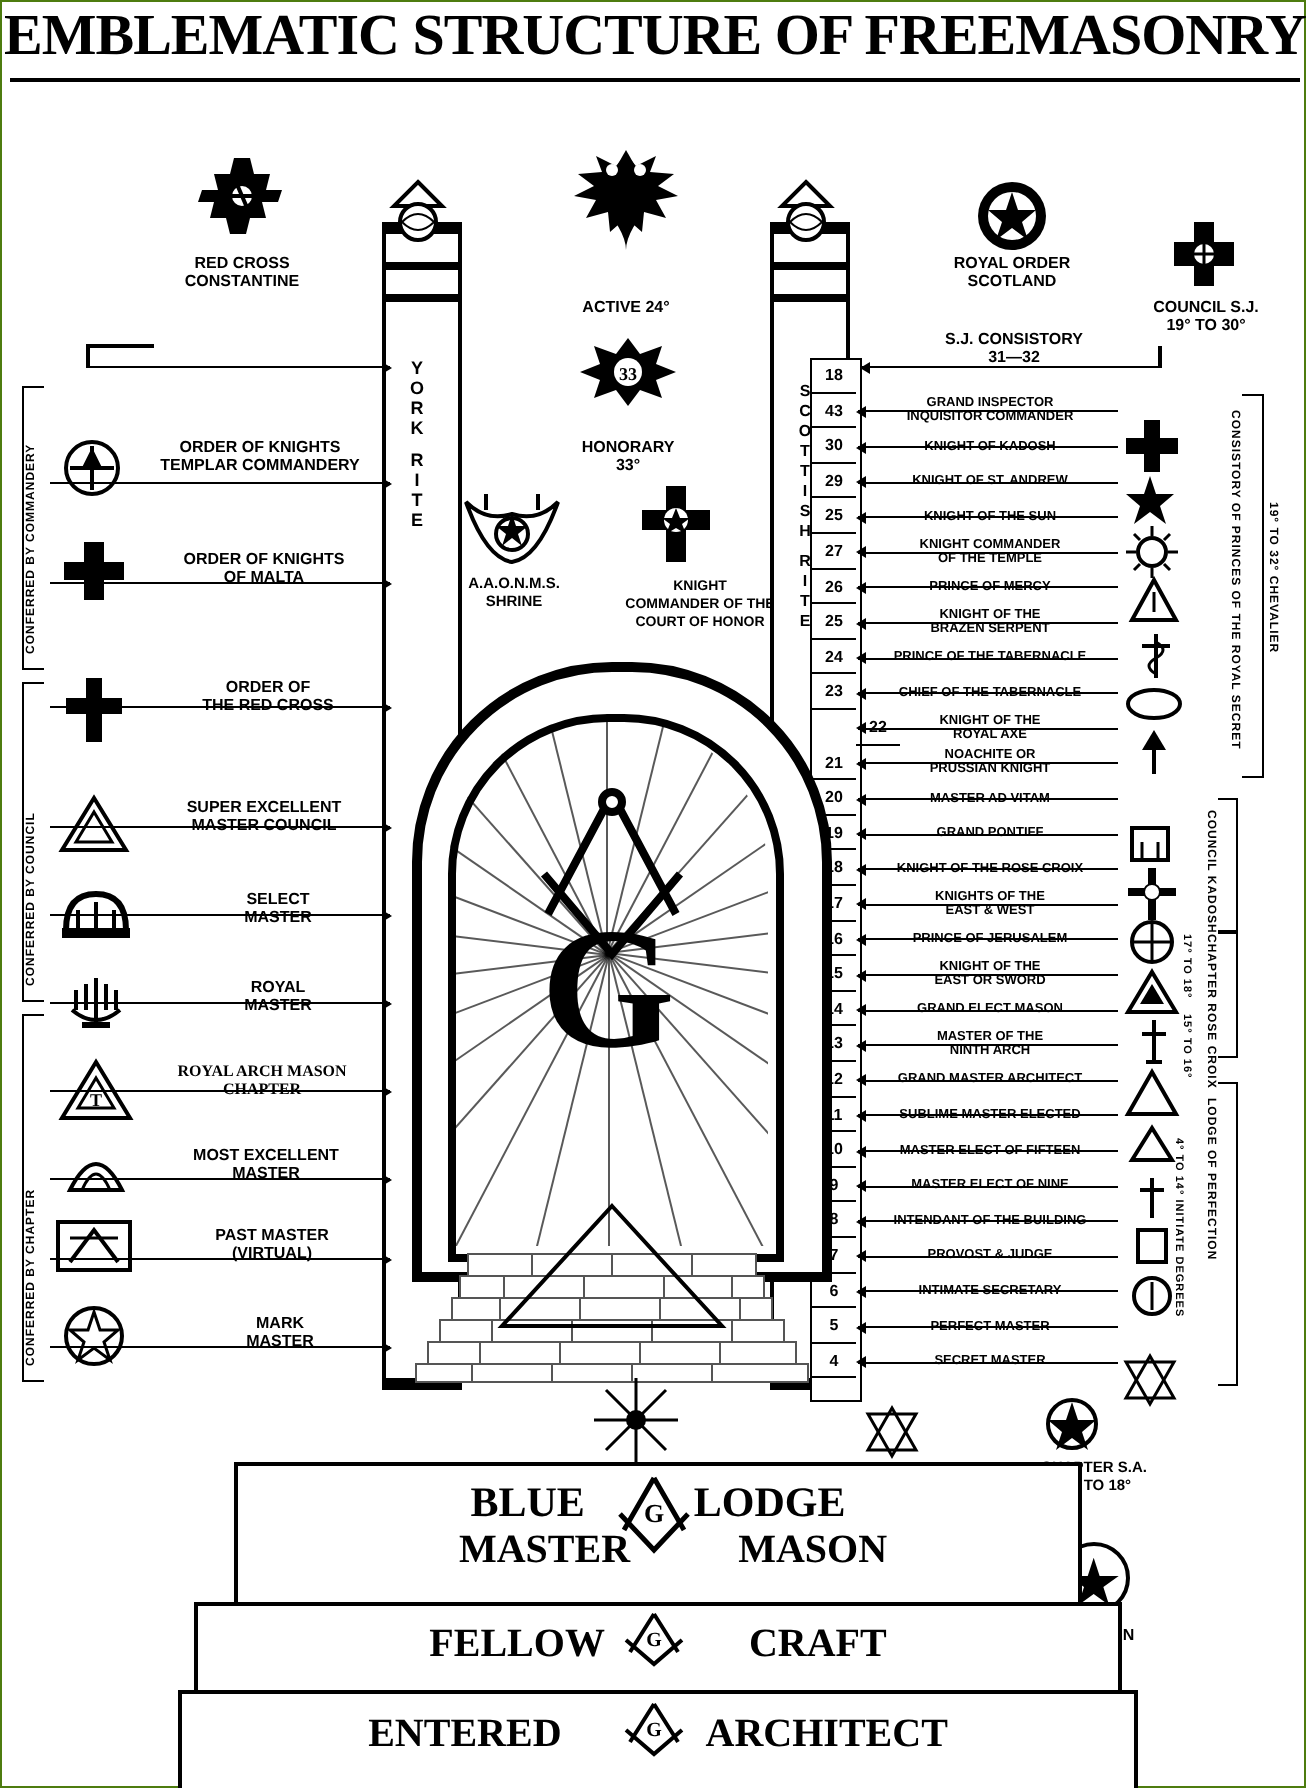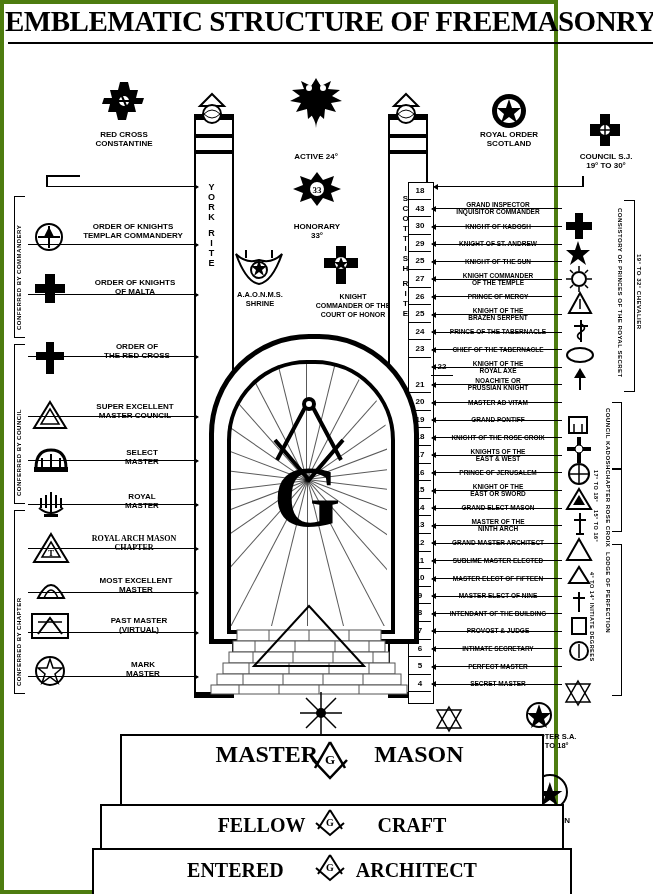--- a/index.html
+++ b/index.html
@@ -1,17 +1,17 @@
 <!DOCTYPE html>
 <html><head>
 <meta charset="utf-8">
 <style>
   html,body{margin:0;padding:0;background:#fff;}
   body{width:653px;height:894px;overflow:hidden;font-family:"Liberation Sans",sans-serif;color:#000;}
-  #page{position:relative;width:558px;height:894px;background:#fff;border:4px solid #4d7c0f;box-sizing:border-box;}
+  #page{position:relative;width:653px;height:894px;background:#fff;border:1px solid #4d7c0f;box-sizing:border-box;}
 
   .title{position:absolute;left:0;top:0;width:653px;text-align:center;font-family:"Liberation Serif",serif;
          font-weight:bold;font-size:29px;letter-spacing:-0.5px;line-height:34px;}
   .titlerule{position:absolute;left:4px;top:38px;width:645px;height:2px;background:#000;}
 
   .lbl{position:absolute;font-weight:bold;text-align:center;line-height:9px;}
 
   
   .vert{position:absolute;font-weight:bold;letter-spacing:1px;text-align:center;line-height:10px;}
   .vertbox{position:absolute;font-weight:bold;font-size:6px;line-height:7px;
@@ -301,20 +301,21 @@
 
   <div class="emb" style="left:26px;top:650px;">
     <svg width="40" height="34" viewBox="0 0 40 34">
       <circle cx="20" cy="17" r="14" fill="#fff" stroke="#000" stroke-width="2"></circle>
       <path d="M20 5 l3 9 h9 l-7 6 l3 9 l-8 -6 l-8 6 l3 -9 l-7 -6 h9z" fill="none" stroke="#000" stroke-width="1.5"></path>
     </svg>
   </div>
   <div class="lbl" style="left:86px;top:656px;width:106px;font-size:8px;">MARK<br>MASTER</div>
   <div class="arrow" style="left:24px;top:672px;width:170px;"></div>
 
+  <div class="lbl" style="left:436px;top:164px;width:140px;font-size:8px;">S.J. CONSISTORY<br>31—32</div>
   <div class="arrowL" style="left:430px;top:182px;width:150px;"></div>
   <div style="position:absolute;left:578px;top:172px;width:2px;height:11px;background:#000;"></div>
 
   <div class="brkR" style="left:620px;top:196px;width:10px;height:190px;"></div>
   <div class="vertbox" style="left:612px;top:204px;height:176px;">CONSISTORY OF PRINCES OF THE ROYAL SECRET</div>
   <div class="vertbox" style="left:631px;top:250px;height:120px;">19° TO 32°  CHEVALIER</div>
 
   <div class="brkR" style="left:608px;top:398px;width:9px;height:66px;"></div>
   <div class="vertbox" style="left:600px;top:404px;height:58px;">COUNCIL  KADOSH</div>
 
@@ -608,21 +609,26 @@
   <div class="emb" style="left:296px;top:688px;">
     <svg width="42" height="42" viewBox="0 0 42 42">
       <g stroke="#000" stroke-width="1.5">
         <path d="M21 0 v42 M0 21 h42 M6 6 l30 30 M36 6 l-30 30"></path>
       </g>
       <circle cx="21" cy="21" r="5" fill="#000"></circle>
     </svg>
   </div>
 
   <div class="bar" style="left:116px;top:730px;width:420px;height:62px;padding-top:6px;">
-    <div style="font-size:24px;line-height:24px;margin-left:15px;">
+    <div style="font-size:21px;line-height:24px;">
+      <span>BLUE</span>
+      <span style="display:inline-block;width:44px;"></span>
+      <span>LODGE</span>
+    </div>
+    <div style="font-size:20px;line-height:24px;margin-left:15px;">
       <span>MASTER</span>
       <span style="display:inline-block;width:44px;"></span>
       <span>MASON</span>
     </div>
   </div>
   <div class="emb" style="left:303px;top:734px;">
     <svg width="46" height="54" viewBox="0 0 46 54">
       <g fill="none" stroke="#000" stroke-width="2.5">
         <path d="M23 4 L8 30 M23 4 L38 30"></path>
           <path d="M6 22 L23 40 L40 22"></path>

